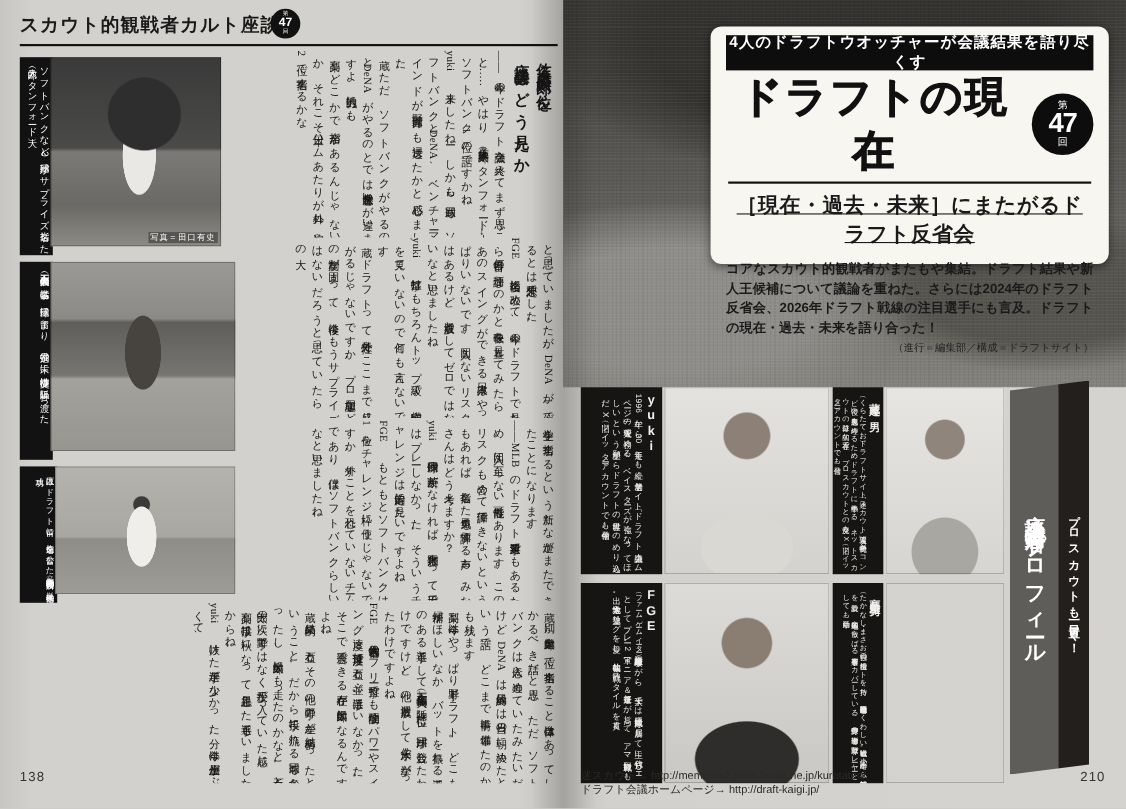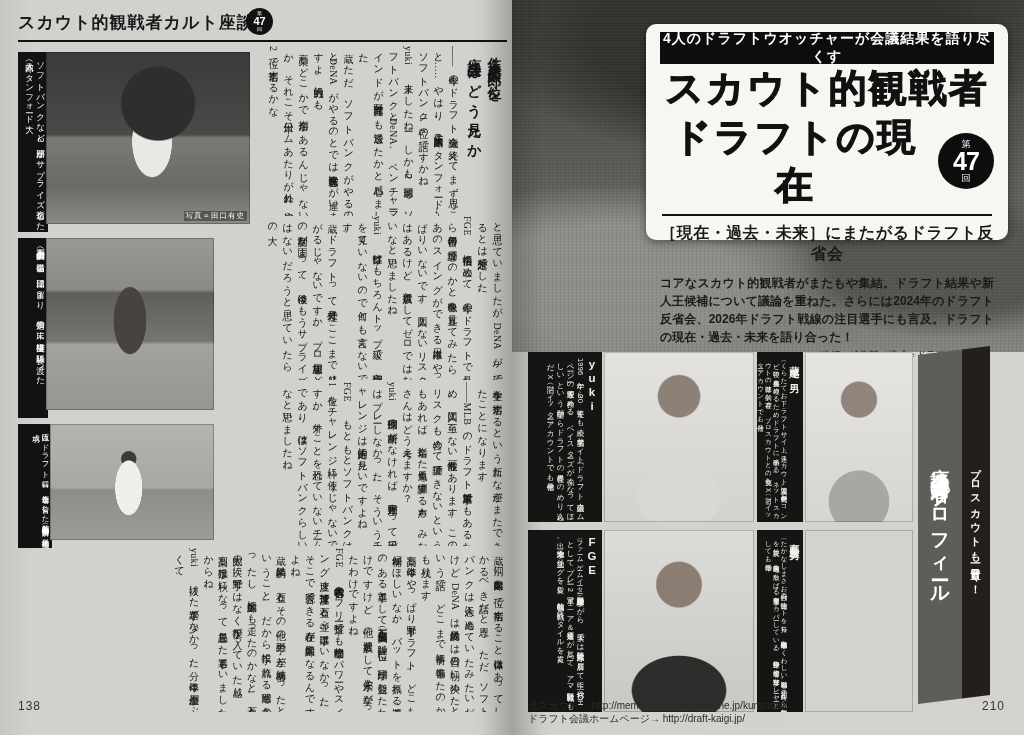--- a/index.html
+++ b/index.html
@@ -69,21 +69,21 @@
   .tb-banner{background:#0d0d0d;color:#fff;font-size:14px;font-weight:bold;letter-spacing:1px;
              height:32px;display:flex;align-items:center;justify-content:center;}
   .tb-title{font-family:"DejaVu Serif","Liberation Serif",serif;font-weight:900;color:#111;
             font-size:38px;letter-spacing:2px;line-height:1.28;-webkit-text-stroke:1.1px #111;}
   .tb-line2{display:flex;align-items:center;justify-content:center;gap:8px;}
   .tb-badge{width:56px;height:56px;border-radius:50%;background:#0d0d0d;color:#fff;flex:0 0 auto;
             display:flex;flex-direction:column;align-items:center;justify-content:center;line-height:1;}
   .tb-badge .b-sm{font-size:9px;}
   .tb-badge .b-num{font-size:25px;font-weight:bold;letter-spacing:-1px;}
   .tb-rule{height:2px;background:#111;margin:4px 2px;}
-  .tb-subtitle{font-size:16px;font-weight:bold;letter-spacing:.5px;padding:3px 0 5px 0;}
+  .tb-subtitle{font-size:19px;font-weight:bold;letter-spacing:.5px;padding:3px 0 5px 0;text-decoration:underline;}
   .tb-lead{font-size:12px;font-weight:bold;text-align:justify;line-height:1.5;margin-top:4px;}
   .tb-credit{font-size:9.5px;text-align:right;color:#222;margin-top:3px;}
 
   
   .prof-text{background:#171513;color:#f0efec;writing-mode:vertical-rl;text-orientation:mixed;
              overflow:hidden;padding:6px 3px;box-sizing:border-box;text-align:justify;}
   .prof-name{display:block;font-weight:bold;font-size:11.5px;letter-spacing:2px;line-height:14px;
              text-orientation:upright;}
   .prof-reading{font-size:6.5px;letter-spacing:0;text-orientation:mixed;}
   .prof-bio{display:block;font-size:7.5px;line-height:10px;letter-spacing:.2px;}
@@ -121,21 +121,21 @@
 
   <div class="abs lp-header">スカウト的観戦者カルト座談会</div>
   <div class="abs lp-badge">
     <span class="b-sm">第</span>
     <span class="b-num">47</span>
     <span class="b-sm">回</span>
   </div>
   <div class="abs lp-rule"></div>
 
   <div class="abs photo-cap" style="left:18px;top:52px;width:26px;height:172px;">ソフトバンクなど2球団がサプライズ指名した佐々木麟太郎（スタンフォード大）</div>
-  <div class="abs photo ph-action1" style="left:46px;top:52px;width:168px;height:172px;padding-left:36px;">
+  <div class="abs photo ph-action1" style="left:46px;top:52px;width:155px;height:172px;">
     <span class="ph-credit">写真＝田口有史</span>
   </div>
 
   <div class="abs photo-cap" style="left:18px;top:238px;width:26px;height:172px;">立石正広（創価大）の指名は3球団に留まり、抽選の末に交渉権は阪神に渡った</div>
   <div class="abs photo ph-action2" style="left:46px;top:238px;width:168px;height:172px;"></div>
 
   <div class="abs photo-cap" style="left:18px;top:424px;width:30px;height:116px;font-size:7.5px;line-height:9.5px;">巨人はドラフト前に1位指名を公言した竹丸和幸（鷺宮製作所）の単独指名に成功</div>
   <div class="abs photo ph-action3" style="left:50px;top:424px;width:164px;height:116px;"></div>
 
   <div class="abs band" style="left:222px;top:46px;width:283px;height:170px;">
@@ -169,21 +169,20 @@
 
   <div class="abs lp-pageno">138</div>
 </div>
 
 <div id="right-page" class="abs">
 
   <div class="abs rp-bg" style="left:0;"></div>
 
   <div class="abs title-box" style="left:134px;">
     <div class="tb-banner">4人のドラフトウオッチャーが会議結果を語り尽くす</div>
-    <div class="tb-title">スカウト的観戦者</div>
     <div class="tb-line2">
       <span class="tb-title">ドラフトの現在</span>
       <span class="tb-badge">
         <span class="b-sm">第</span>
         <span class="b-num">47</span>
         <span class="b-sm">回</span>
       </span>
     </div>
     <div class="tb-rule"></div>
     <div class="tb-subtitle">［現在・過去・未来］にまたがるドラフト反省会</div>

